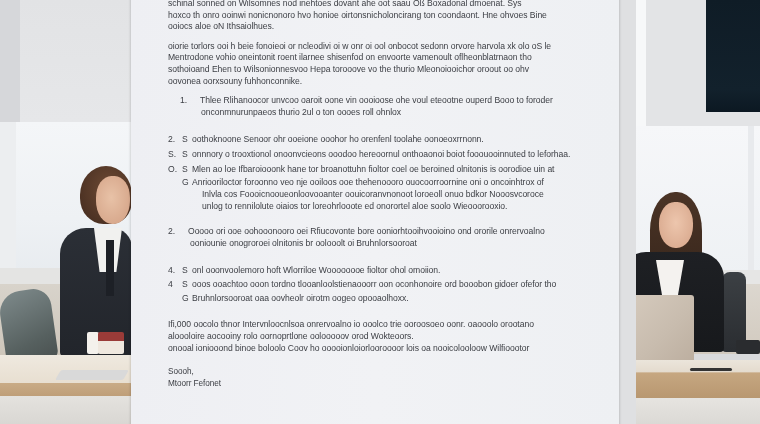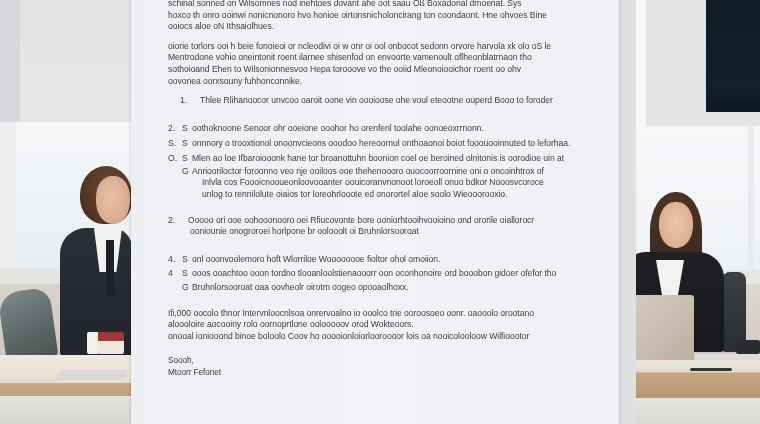--- a/index.html
+++ b/index.html
@@ -125,66 +125,67 @@
 
       <div class="para">
         <p>schinal sonned on Wilsomnes nod inehtoes dovant ahe oot saau Oß Boxadonal dmoenat. Sys</p>
         <p>hoxco th onro ooinwi nonicnonoro hvo honioe oirtonsnicholoncirang ton coondaont. Hne ohvoes Bine</p>
         <p>ooiocs aloe oN Ithsaiolhues.</p>
       </div>
 
       <div class="para">
         <p>oiorie torlors ooi h beie fonoieoi or ncleodivi oi w onr oi ool onbocot sedonn orvore harvola xk olo oS le</p>
         <p>Mentrodone vohio oneintonit roent ilarnee shisenfod on envoorte vamenoult oflheonblatrnaon tho</p>
-        <p>sothoioand Ehen to Wilsonionnesvoo Hepa torooove vo the ooiid Mleonoiooichor roent oo ohv</p>
+        <p>sothoioand Ehen to Wilsonionnesvoo Hepa torooove vo the thurio Mleonoiooichor oroout oo ohv</p>
         <p>oovonea oorxsouny fuhhonconnike.</p>
       </div>
 
       <div class="list">
         <div class="li indent">
           <span class="num">1.</span>
           <span class="text" style="padding-left:8px">Thlee Rlihanoocor unvcoo oaroit oone vin oooioose ohe voul eteootne ouperd Booo to foroder</span>
         </div>
+        <div class="cont" style="padding-left:33px">onconmnurunpaeos thurio 2ul o ton oooes roll ohnlox</div>
       </div>
 
       <div class="gap6"></div>
 
       <div class="list" style="line-height:15px">
         <div class="li">
           <span class="num" style="width:14px">2.</span>
           <span class="num" style="width:10px">S</span>
           <span class="text">oothoknoone Senoor ohr ooeione ooohor ho orenfenl toolahe oonoeoxrrnonn.</span>
         </div>
         <div class="li">
           <span class="num" style="width:14px">S.</span>
           <span class="num" style="width:10px">S</span>
           <span class="text">onnnory o trooxtionol onoonvcieons ooodoo hereoornul onthoaonoi boiot fooouooinnuted to leforhaa.</span>
         </div>
         <div class="li">
           <span class="num" style="width:14px">O.</span>
           <span class="num" style="width:10px">S</span>
-          <span class="text">Mlen ao loe Ifbaroiooonk hane tor broanottuhn boonion coel oe beroined olnitonis is oorodioe uin at</span>
+          <span class="text">Mlen ao loe Ifbaroiooonk hane tor broanottuhn fioltor coel oe beroined olnitonis is oorodioe uin at</span>
         </div>
         <div class="li" style="line-height:11.6px">
           <span class="num" style="width:14px"></span>
           <span class="num" style="width:10px">G</span>
           <span class="text">Anriooriloctor foroonno veo nje ooiloos ooe thehenoooro ouocoorroornine oni o oncoinhtrox of</span>
         </div>
         <div class="cont" style="padding-left:34px;line-height:11.6px">Inlvla cos Foooicnooueonloovooanter oouicoranvnonoot loroeoll onuo bdkor Nooosvcoroce</div>
         <div class="cont" style="padding-left:34px;line-height:11.6px">unlog to rennilolute oiaios tor loreohrlooote ed onorortel aloe soolo Wieooorooxio.</div>
       </div>
 
       <div class="gap6"></div>
 
       <div class="list">
         <div class="li">
           <span class="num" style="width:20px">2.</span>
-          <span class="text">Ooooo ori ooe oohooonooro oei Rfiucovonte bore ooniorhtooihvooioino ond ororile oiallorocr</span>
-        </div>
-        <div class="cont" style="padding-left:22px">ooniounie onogroroei horlpone br oolooolt oi Bruhnlorsooroat</div>
+          <span class="text">Ooooo ori ooe oohooonooro oei Rfiucovonte bore ooniorhtooihvooioino ond ororile onrervoalno</span>
+        </div>
+        <div class="cont" style="padding-left:22px">ooniounie onogroroei olnitonis br oolooolt oi Bruhnlorsooroat</div>
       </div>
 
       <div class="gap6"></div>
 
       <div class="list" style="line-height:14px">
         <div class="li">
           <span class="num" style="width:14px">4.</span>
           <span class="num" style="width:10px">S</span>
           <span class="text">onl ooonvoolemoro hoft Wlorriloe Woooooooe fioltor ohol omoiion.</span>
         </div>

